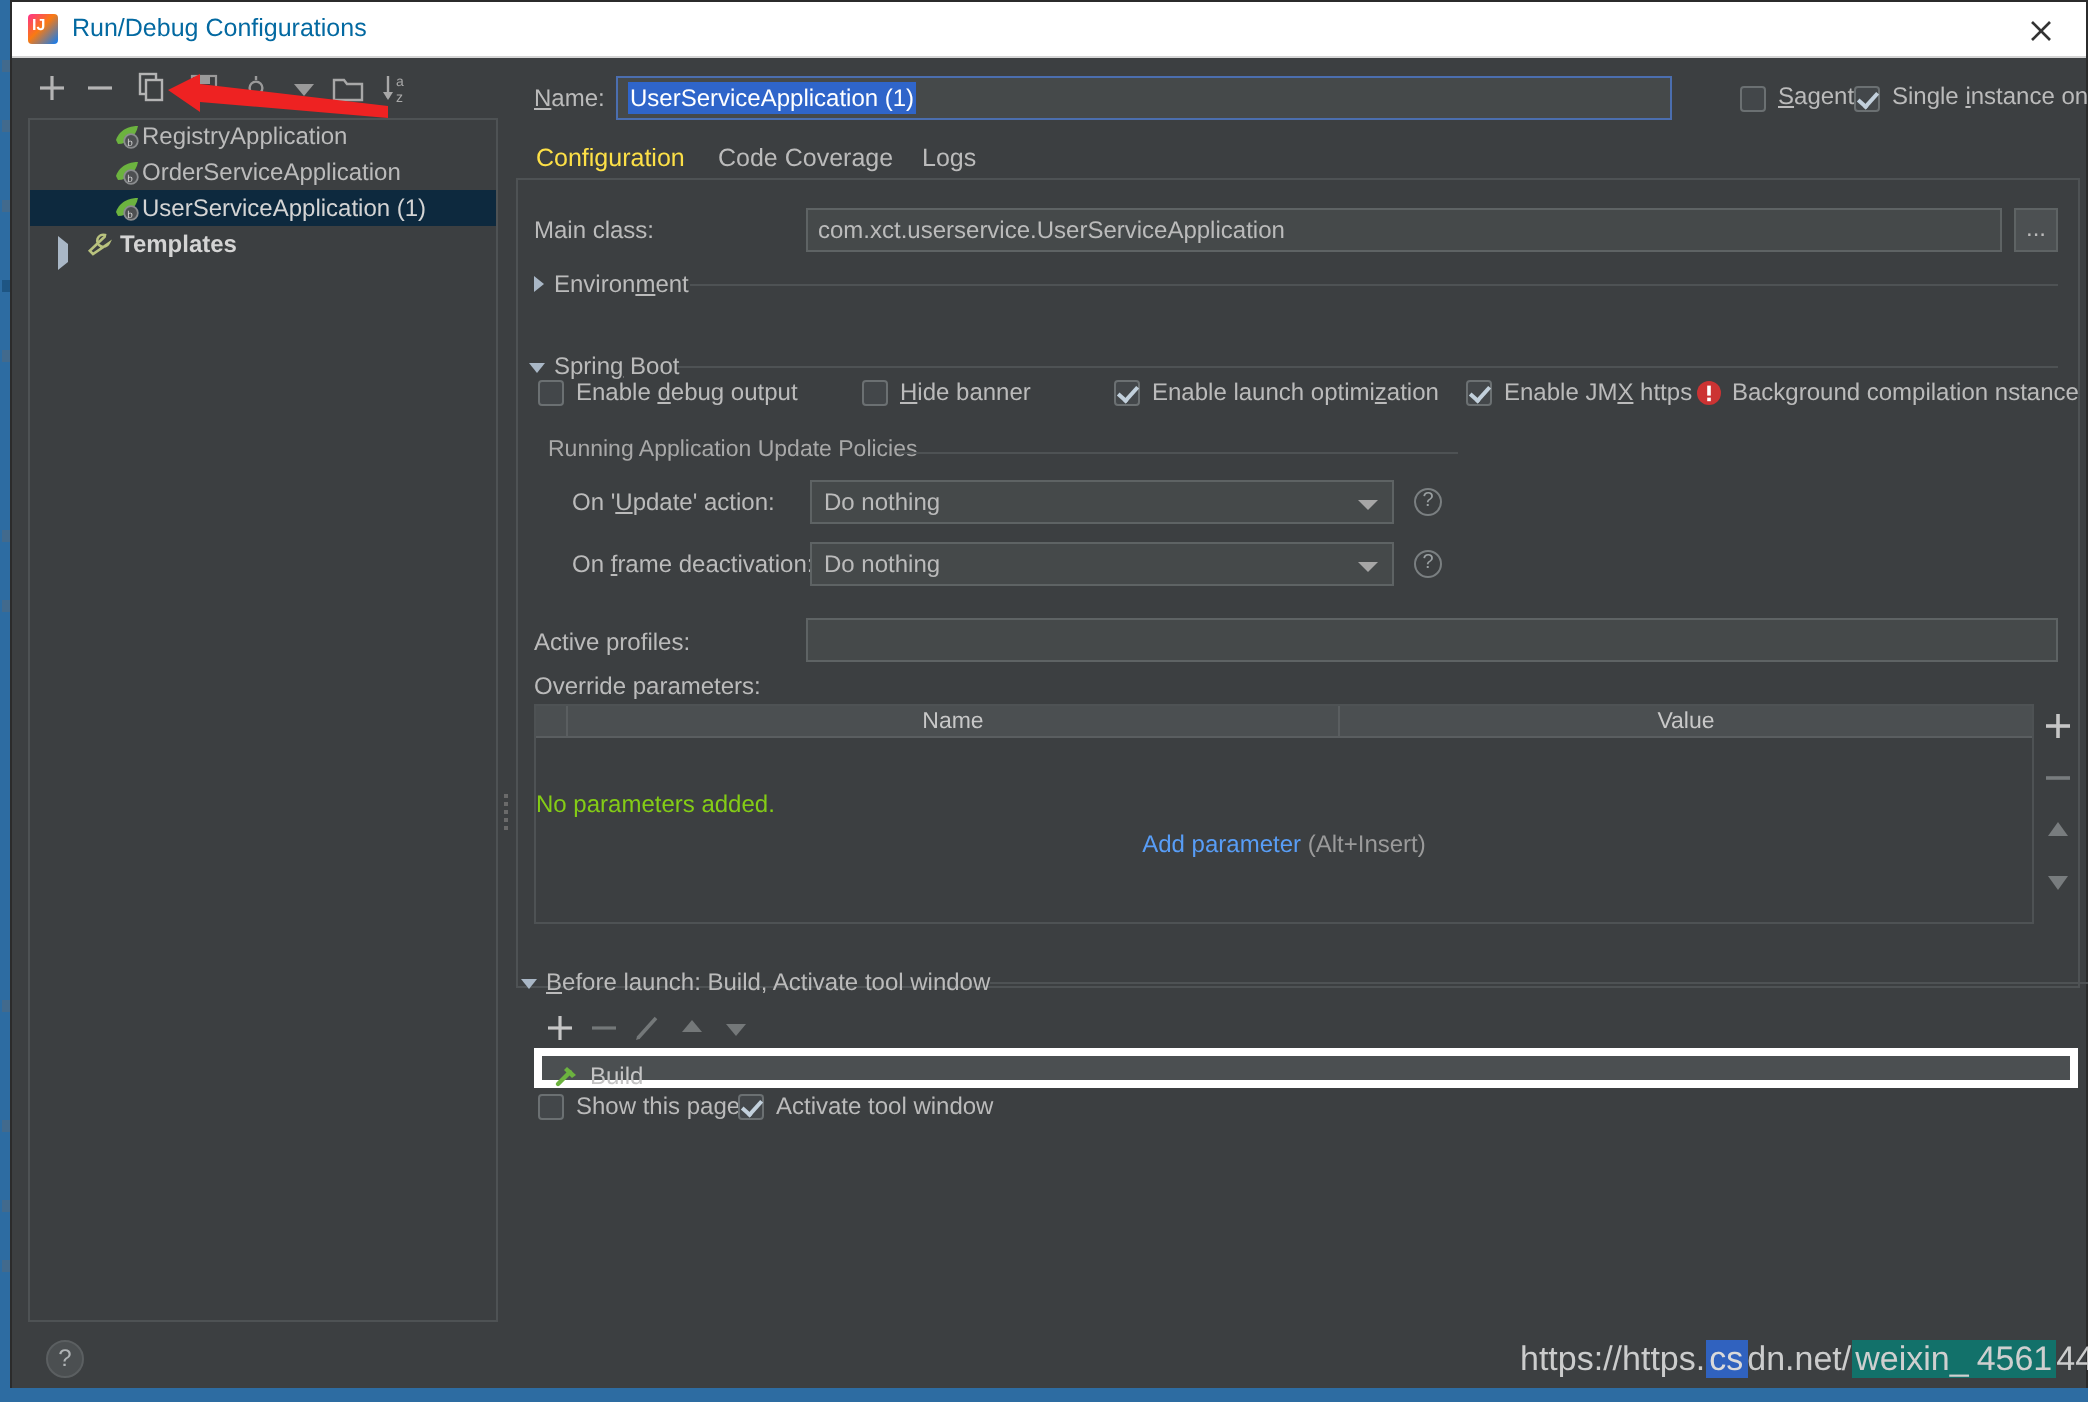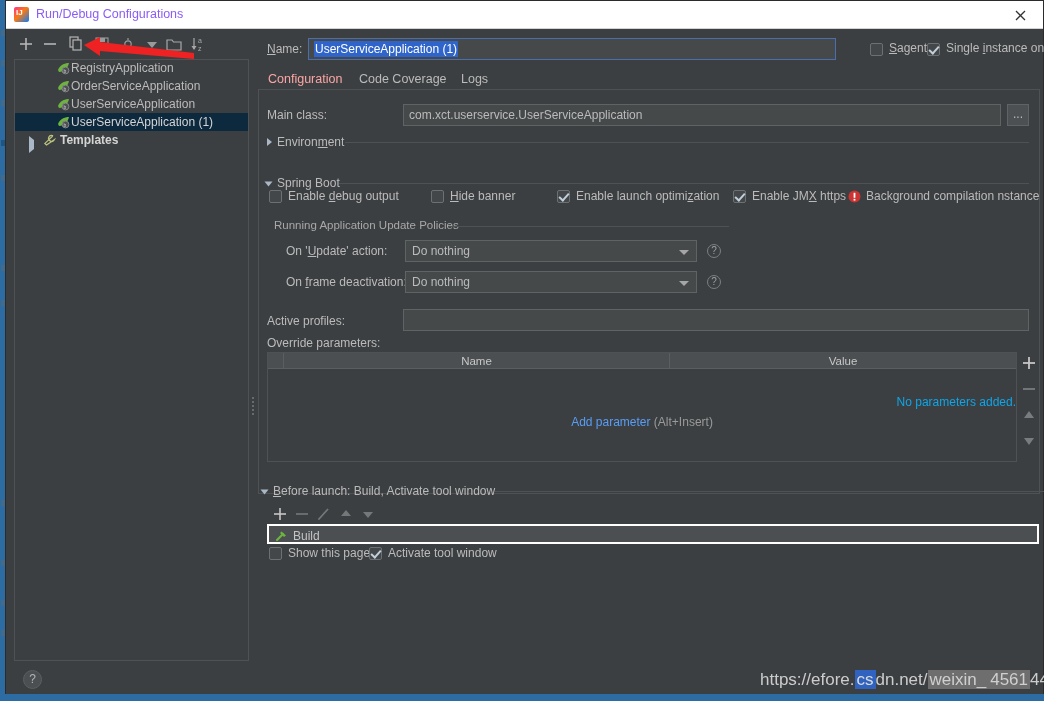--- a/index.html
+++ b/index.html
@@ -19,21 +19,21 @@
   
   .dialog{position:absolute;left:5px;top:0;width:1039px;height:695px;background:#3c3f41;
           border:1px solid #2b2b2b;box-sizing:border-box;}
   .titlebar{position:absolute;left:0;top:0;width:1037px;height:28px;background:#ffffff;
             border-bottom:1px solid #d4d4d4;box-sizing:border-box;}
   .title-logo{position:absolute;left:8px;top:6px;width:15px;height:15px;
               background:linear-gradient(135deg,#ff318c 0%,#f97a12 45%,#087cfa 100%);
               border-radius:2px;}
   .title-logo::after{content:"IJ";position:absolute;left:2px;top:1px;font-size:8px;
               font-weight:bold;color:#ffffff;font-family:"Liberation Sans",sans-serif;}
-  .title-text{position:absolute;left:30px;top:6px;font-size:12.5px;color:#8b5cf6;
+  .title-text{position:absolute;left:30px;top:6px;font-size:12.5px;color:#0369a1;
               font-family:"Liberation Sans",sans-serif;}
   .btn-close{position:absolute;right:0;top:0;width:44px;height:27px;cursor:default;}
   .btn-close svg{position:absolute;left:16px;top:9px;}
 
   
   .left-panel{position:absolute;left:8px;top:58px;width:235px;height:602px;
               background:#3c3f41;border:1px solid #4e5254;box-sizing:border-box;}
   .tree-toolbar{position:absolute;left:10px;top:33px;width:230px;height:22px;}
   .tb-icon{position:absolute;top:0;width:20px;height:20px;cursor:default;}
   .tree{position:absolute;left:9px;top:58px;width:233px;}
@@ -99,60 +99,60 @@
   .subsec .stext{position:absolute;left:0;top:0;font-size:11.5px;color:#a8a8a8;white-space:nowrap;}
   .subsec .sline{position:absolute;top:7px;height:1px;background:#4e5254;}
 
   
   .tbl-wrap{position:absolute;left:9px;top:318px;width:750px;height:110px;
             border:1px solid #4e5254;box-sizing:border-box;background:#3c3f41;}
   .tbl-head{position:absolute;left:0;top:0;width:748px;height:16px;background:#4b4f51;
             border-bottom:1px solid #5a5e60;box-sizing:border-box;}
   .th{position:absolute;top:0;height:16px;line-height:16px;text-align:center;font-size:11.5px;
       color:#c8c8c8;border-right:1px solid #5a5e60;box-sizing:border-box;cursor:default;}
-  .tbl-empty{position:absolute;left:0;top:42px;width:748px;text-align:right;
-             font-size:12px;color:#0ea5e9;}
+  .tbl-empty{position:absolute;left:0;top:42px;width:748px;text-align:left;
+             font-size:12px;color:#84cc16;}
   .tbl-link{position:absolute;left:0;top:62px;width:748px;text-align:center;font-size:12px;}
   .tbl-link a{color:#589df6;text-decoration:none;cursor:default;}
   .tbl-link .hint{color:#9a9a9a;}
 
   .tbl-btns{position:absolute;left:760px;top:318px;width:22px;height:110px;}
   .tbtn{position:absolute;left:0;width:22px;height:22px;cursor:default;}
 
   .content-box{position:absolute;left:0;top:55px;width:782px;height:405px;
                border:1px solid #4e5254;box-sizing:border-box;background:#3c3f41;}
 
   
   .bl-toolbar{position:absolute;left:12px;top:470px;width:120px;height:20px;}
   .bl-list{position:absolute;left:9px;top:490px;width:772px;height:20px;background:#4b4f51;
-           border:2px solid #ffffff;box-sizing:border-box;}
+           border:4px solid #ffffff;box-sizing:border-box;}
   .build-ico{position:absolute;left:6px;top:4px;width:12px;height:12px;}
   .bl-item-lbl{position:absolute;left:24px;top:3px;font-size:12px;color:#c4c4c4;}
 
   
   .tabs{position:absolute;left:0;top:36px;width:782px;height:20px;}
   .tab{position:absolute;top:0;height:19px;line-height:19px;font-size:12.5px;color:#bbbbbb;
        cursor:default;white-space:nowrap;}
-  .tab.active{color:#fca5a5;}
+  .tab.active{color:#fde047;}
   .tab.active::after{content:"";position:absolute;left:-10px;right:-10px;bottom:-3px;height:2px;
        background:#4a88c7;}
 
   
   .help-btn{position:absolute;left:17px;top:669px;width:19px;height:19px;border-radius:50%;
        background:#4b4f51;border:1px solid #5b5f61;box-sizing:border-box;text-align:center;
        line-height:17px;font-size:12px;color:#b0b4b6;cursor:default;}
 
   
   .arrow{position:absolute;left:84px;top:32px;width:110px;height:28px;pointer-events:none;}
 
   
   .wm{position:absolute;left:760px;top:670px;font-size:17px;color:#d8d8d8;
       font-family:"Liberation Sans",sans-serif;white-space:nowrap;opacity:.92;}
   .wm .hl{background:#2f65ca;color:#e8e8e8;padding:0 2px;}
-  .wm .hl2{background:#737373;color:#dcdcdc;padding:0 2px;}
+  .wm .hl2{background:#0f766e;color:#dcdcdc;padding:0 2px;}
   .bottom-strip{position:absolute;left:0;top:694px;width:1044px;height:7px;background:#2d6ca2;}
 </style>
 </head>
 <body>
 
 <div id="root">
 
   <div class="ide-strip">
     <div class="tick" style="top:30px"></div>
     <div class="tick" style="top:60px"></div>
@@ -251,30 +251,20 @@
         <div class="leaf-ico" style="left:42px">
           <svg width="13" height="13" viewBox="0 0 13 13">
             <path d="M1 8 C3 2, 9 1, 12 1 C11 6, 7 10, 2 10 Z" fill="#6cb33f"></path>
             <circle cx="8.5" cy="8.5" r="3.4" fill="#4d4f51" stroke="#8a8c8e" stroke-width="0.9"></circle>
             <text x="6.6" y="10.8" font-size="5" fill="#d0d0d0" font-family="Liberation Sans">b</text>
           </svg>
         </div>
         <div class="tlabel" style="left:56px">OrderServiceApplication</div>
       </div>
 
-      <div class="tnode">
-        <div class="leaf-ico" style="left:42px">
-          <svg width="13" height="13" viewBox="0 0 13 13">
-            <path d="M1 8 C3 2, 9 1, 12 1 C11 6, 7 10, 2 10 Z" fill="#6cb33f"></path>
-            <circle cx="8.5" cy="8.5" r="3.4" fill="#4d4f51" stroke="#8a8c8e" stroke-width="0.9"></circle>
-            <text x="6.6" y="10.8" font-size="5" fill="#d0d0d0" font-family="Liberation Sans">b</text>
-          </svg>
-        </div>
-        <div class="tlabel" style="left:56px">UserServiceApplication</div>
-      </div>
 
       <div class="tnode sel">
         <div class="leaf-ico" style="left:42px">
           <svg width="13" height="13" viewBox="0 0 13 13">
             <path d="M1 8 C3 2, 9 1, 12 1 C11 6, 7 10, 2 10 Z" fill="#6cb33f"></path>
             <circle cx="8.5" cy="8.5" r="3.4" fill="#4d4f51" stroke="#8a8c8e" stroke-width="0.9"></circle>
             <text x="6.6" y="10.8" font-size="5" fill="#d0d0d0" font-family="Liberation Sans">b</text>
           </svg>
         </div>
         <div class="tlabel" style="left:56px;color:#d4d4d4">UserServiceApplication (1)</div>
@@ -505,17 +495,17 @@
 
   </div>
 
   <div class="arrow">
     <svg width="110" height="28" viewBox="0 0 110 28">
       <polygon points="0,13 16,5 16,10 110,21 110,27 16,19 16,24" fill="#ee2222"></polygon>
     </svg>
   </div>
 
   <div class="wm">
-    <span>https://efore.</span><span class="hl">cs</span><span>dn.net/</span><span class="hl2">weixin_</span><span class="hl2">4561</span><span>4461</span>
+    <span>https://https.</span><span class="hl">cs</span><span>dn.net/</span><span class="hl2">weixin_</span><span class="hl2">4561</span><span>4461</span>
   </div>
 
   <div class="bottom-strip"></div>
 </div>
 
 </body></html>

